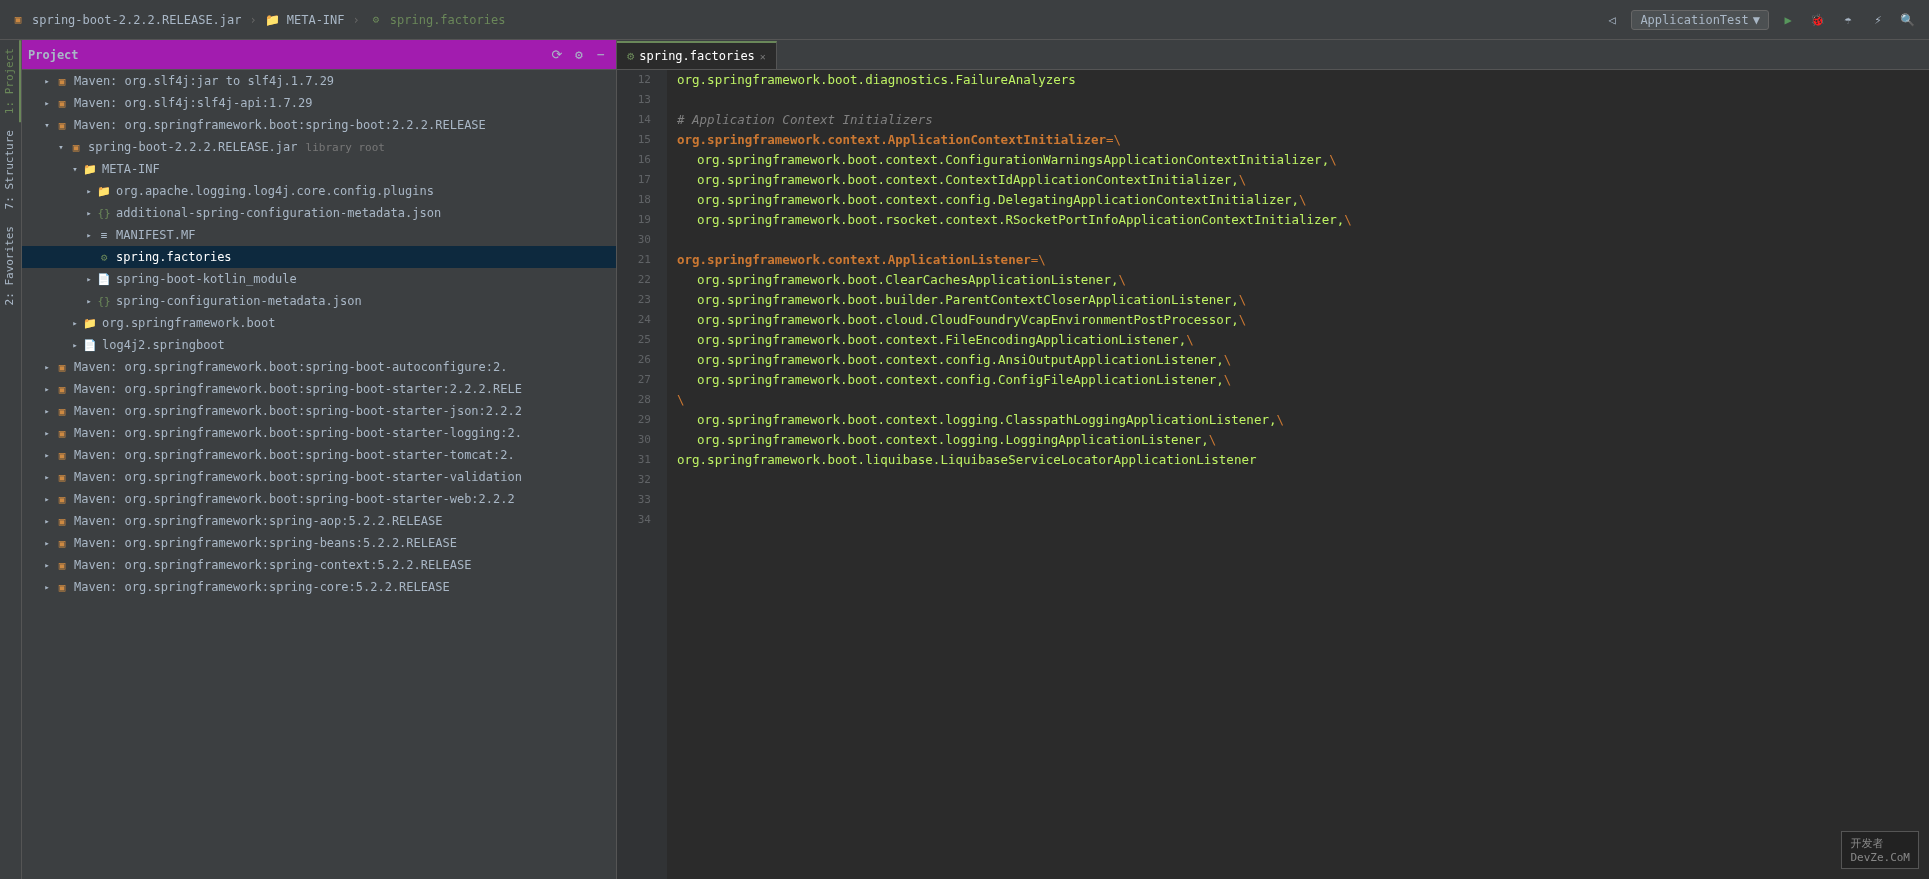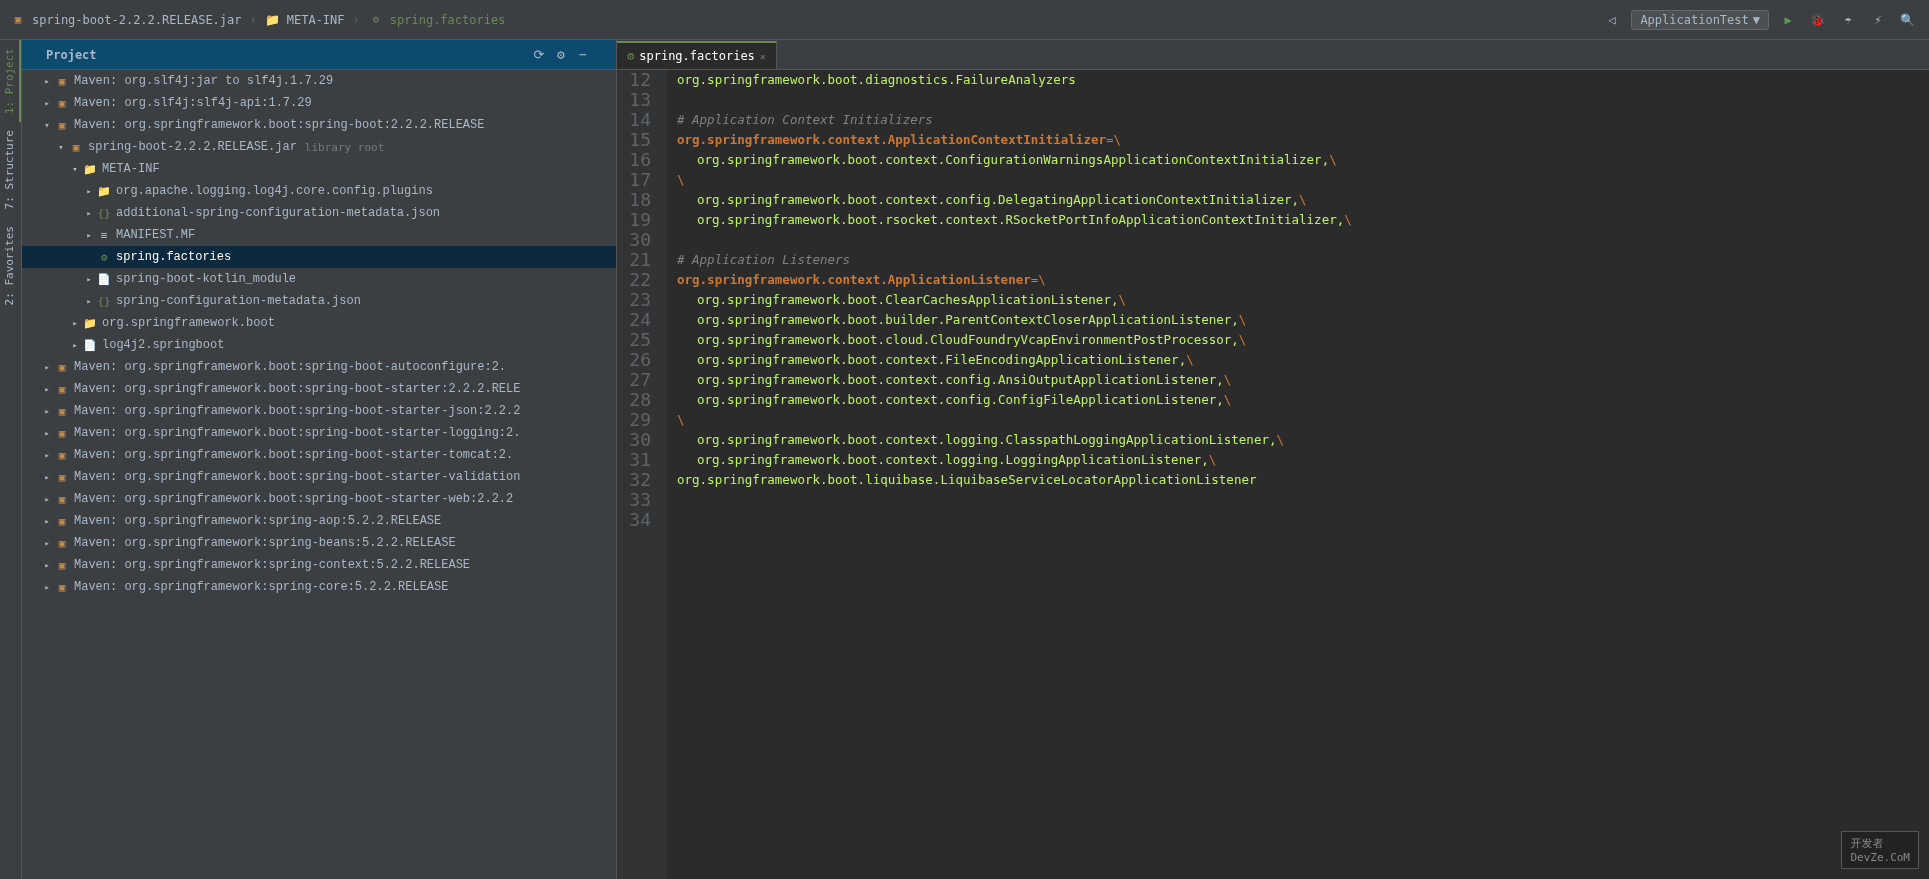--- a/index.html
+++ b/index.html
@@ -114,24 +114,24 @@
     .project-panel {
       width: 595px;
       background: #3c3f41;
       display: flex;
       flex-direction: column;
       border-right: 1px solid #555;
       flex-shrink: 0;
     }
     .panel-header {
       height: 30px;
-      background: #0c4a6e;
-      display: flex;
-      align-items: center;
-      padding: 0 24px;
+      background: #a21caf;
+      display: flex;
+      align-items: center;
+      padding: 0 6px;
       border-bottom: 1px solid #555;
       gap: 14px;
     }
     .panel-title {
       font-size: 12px;
       font-weight: bold;
       color: #a9b7c6;
     }
     .panel-header-icons {
       margin-left: auto;
@@ -183,21 +183,21 @@
     .item-icon {
       width: 16px;
       height: 16px;
       margin-right: 4px;
       display: inline-flex;
       align-items: center;
       justify-content: center;
       font-size: 11px;
       flex-shrink: 0;
     }
-    .item-label { font-size: 12px; color: #a9b7c6; font-family: Liberation Mono, monospace; }
+    .item-label { font-size: 12px; color: #a9b7c6; }
     .item-label-muted { color: #787878; font-size: 11px; margin-left: 8px; }
 
     
     .editor-area {
       flex: 1;
       display: flex;
       flex-direction: column;
       background: #2b2b2b;
       overflow: hidden;
     }
@@ -236,21 +236,21 @@
       flex: 1;
       display: flex;
       overflow: hidden;
     }
     .line-numbers {
       width: 50px;
       background: #313335;
       padding: 0;
       text-align: right;
       color: #606366;
-      font-size: 18px;
+      font-size: 11px;
       line-height: 20px;
       padding-right: 8px;
       padding-top: 0;
       overflow: hidden;
       flex-shrink: 0;
       user-select: none;
     }
     .line-num {
       height: 20px;
       display: flex;
@@ -559,34 +559,32 @@
           </div>
           <div class="code-line">
             <span class="code-key">org.springframework.context.ApplicationContextInitializer</span>
             <span class="code-backslash">=\</span>
           </div>
           <div class="code-line">
             <span style="padding-left:20px" class="code-value">org.springframework.boot.context.ConfigurationWarningsApplicationContextInitializer,</span>
             <span class="code-backslash">\</span>
           </div>
           <div class="code-line">
+            <span style="padding-left:20px" class="code-value">org.springframework.boot.context.ContextIdApplicationContextInitializer,</span>
             <span class="code-backslash">\</span>
           </div>
           <div class="code-line">
             <span style="padding-left:20px" class="code-value">org.springframework.boot.context.config.DelegatingApplicationContextInitializer,</span>
             <span class="code-backslash">\</span>
           </div>
           <div class="code-line">
             <span style="padding-left:20px" class="code-value">org.springframework.boot.rsocket.context.RSocketPortInfoApplicationContextInitializer,</span>
             <span class="code-backslash">\</span>
           </div>
           <div class="code-line">&nbsp;</div>
-          <div class="code-line">
-            <span class="code-comment"># Application Listeners</span>
-          </div>
           <div class="code-line">
             <span class="code-key">org.springframework.context.ApplicationListener</span>
             <span class="code-backslash">=\</span>
           </div>
           <div class="code-line">
             <span style="padding-left:20px" class="code-value">org.springframework.boot.ClearCachesApplicationListener,</span>
             <span class="code-backslash">\</span>
           </div>
           <div class="code-line">
             <span style="padding-left:20px" class="code-value">org.springframework.boot.builder.ParentContextCloserApplicationListener,</span>

